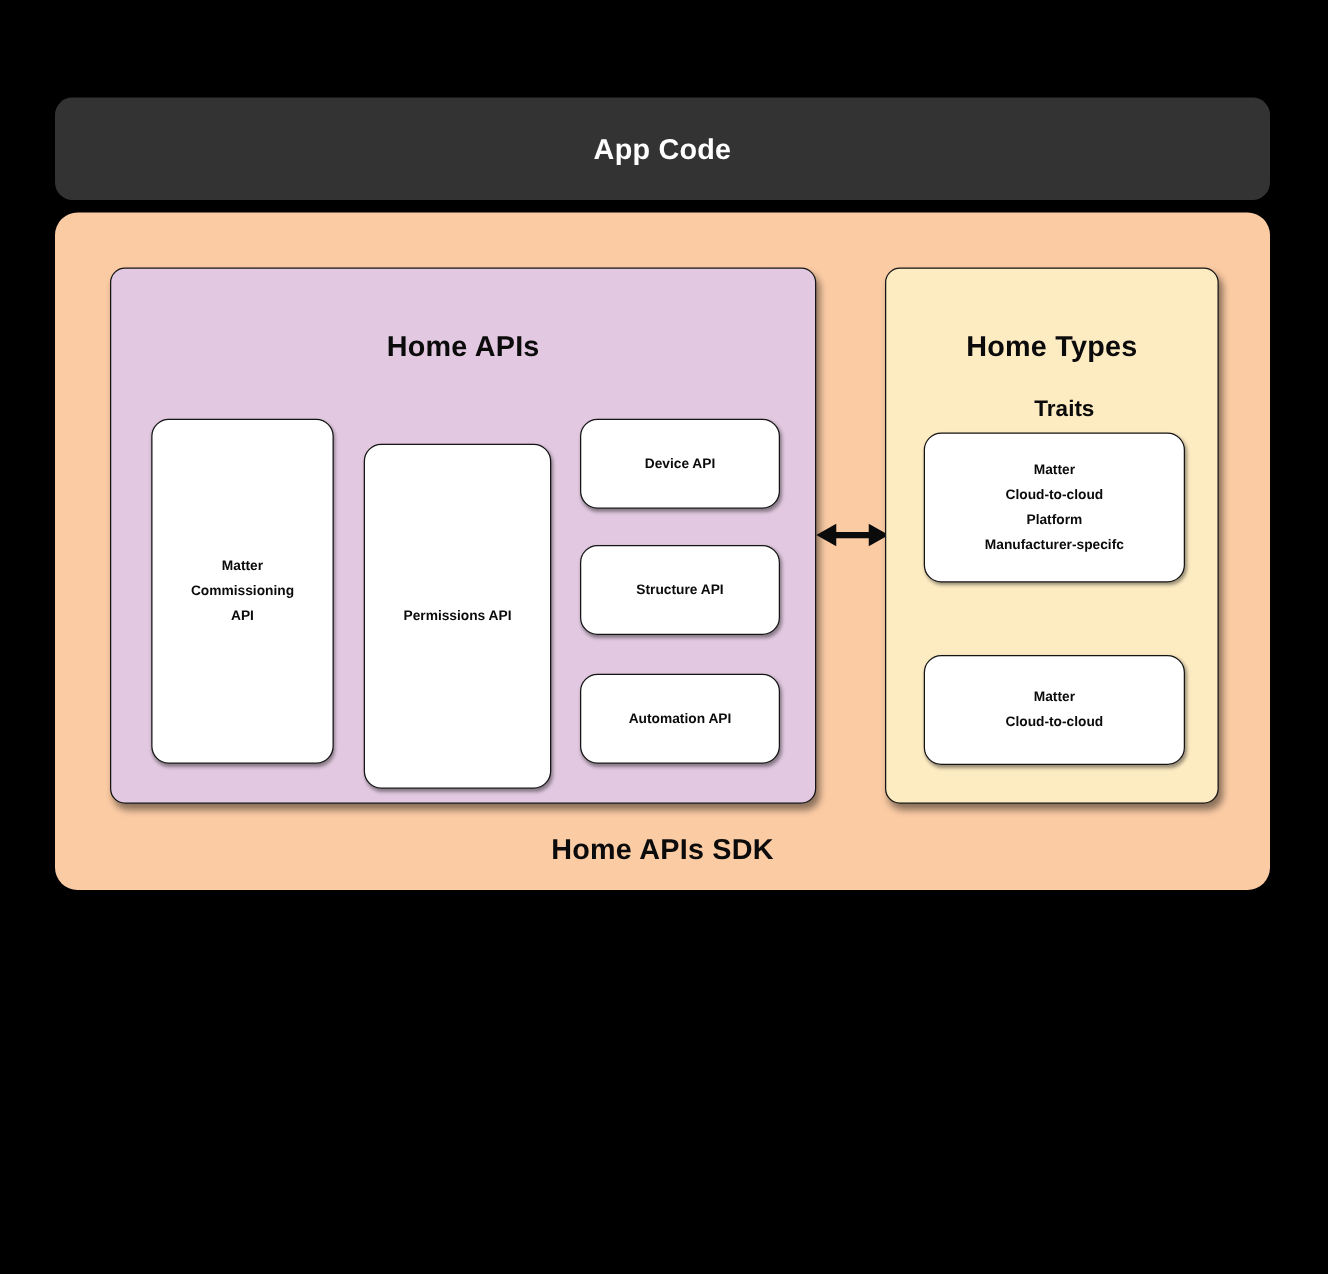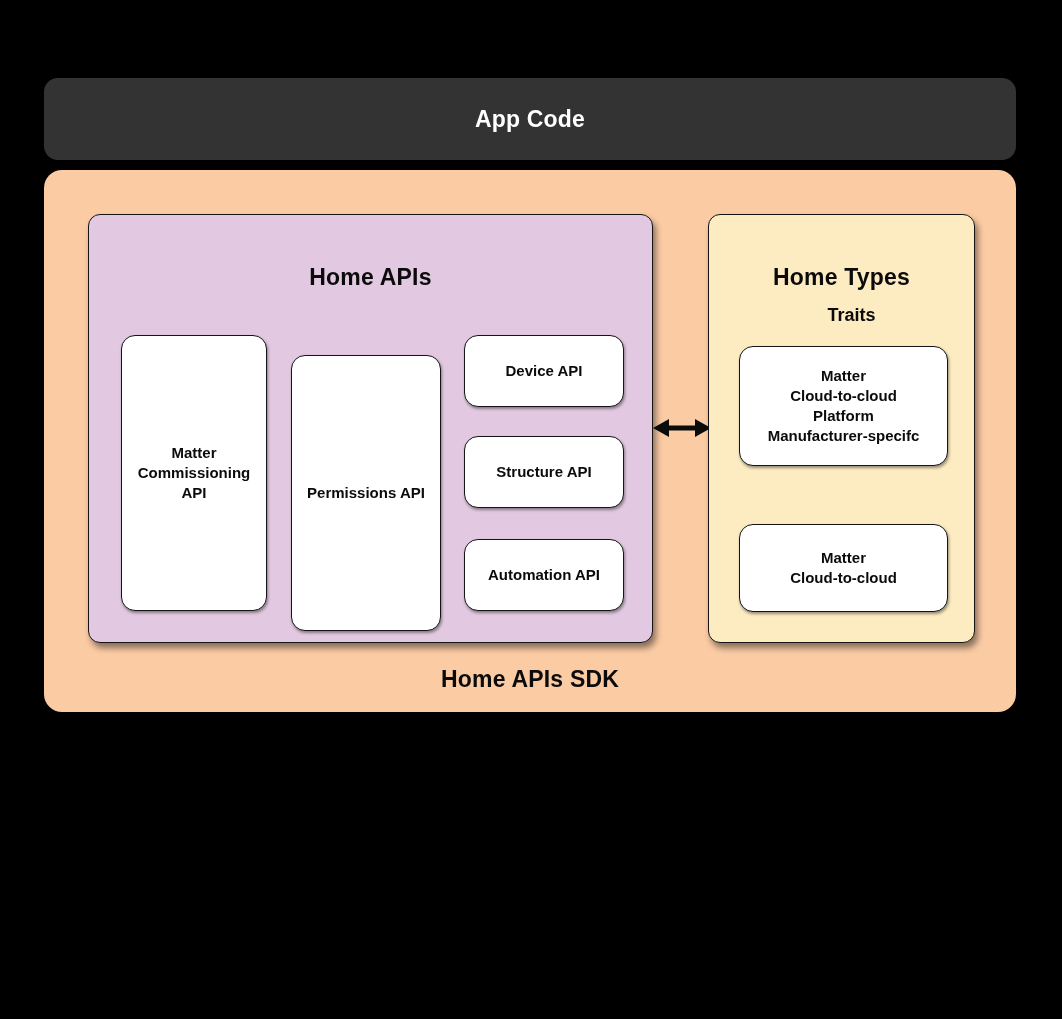--- a/index.html
+++ b/index.html
@@ -67,34 +67,34 @@
   }
   .sub-title {
     position: absolute;
     left: 0;
     width: 100%;
     text-align: center;
     font-size: 18px;
     font-weight: bold;
     color: #0b0b0b;
   }
-  .sub-title-traits { top: 90px; padding-left: 20px; }
+  .sub-title-traits { top: 102px; padding-left: 20px; }
   .sub-title-device-types { top: 281px; }
 
   .white-box {
     position: absolute;
     background: #ffffff;
     border: 1.5px solid #151515;
     border-radius: 14px;
     box-shadow: 1px 2px 3px rgba(0,0,0,0.4);
     display: flex;
     align-items: center;
     justify-content: center;
     text-align: center;
-    font-size: 15px;
+    font-size: 11px;
     font-weight: bold;
     line-height: 20px;
     color: #0b0b0b;
     white-space: pre-line;
   }
   .box-matter-commissioning { left: 32px;  top: 120px; width: 146px; height: 276px; }
   .box-permissions          { left: 202px; top: 120px; width: 150px; height: 276px; margin-top: 20px; }
   .box-device               { left: 375px; top: 120px; width: 160px; height: 72px; }
   .box-structure            { left: 375px; top: 221px; width: 160px; height: 72px; }
   .box-automation           { left: 375px; top: 324px; width: 160px; height: 72px; }

